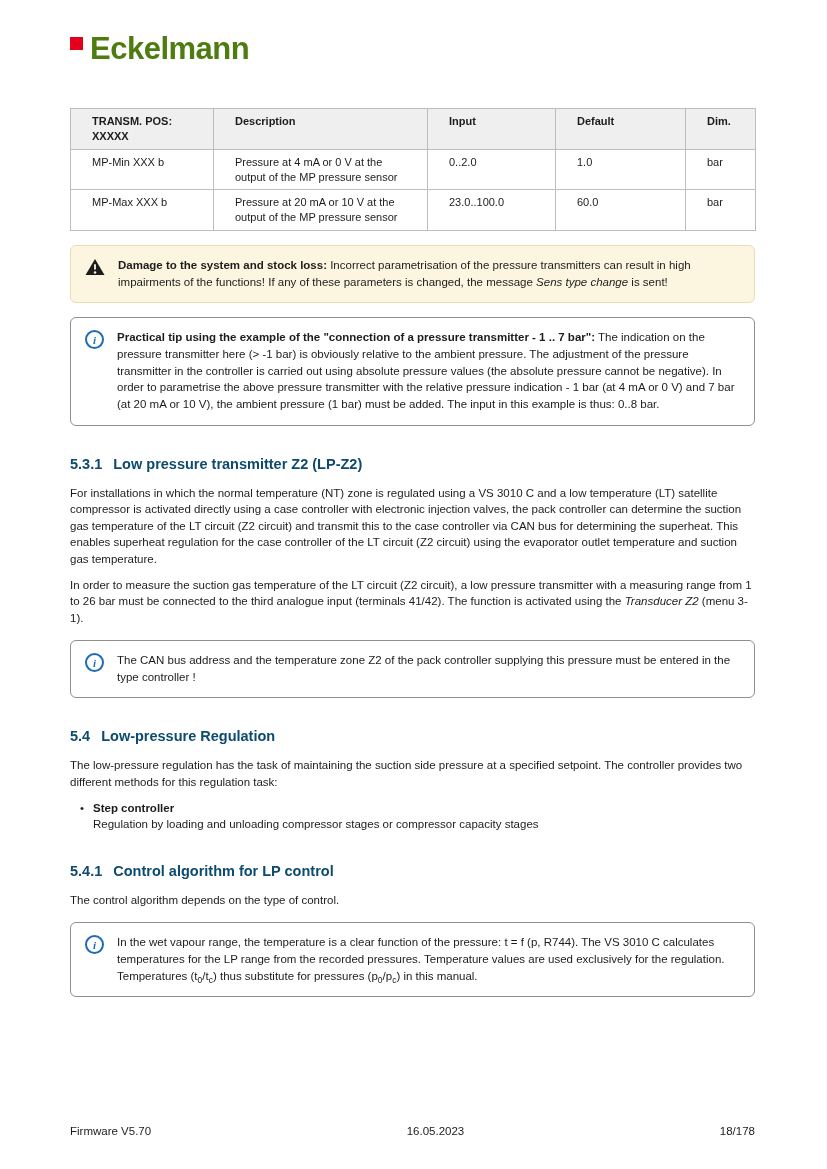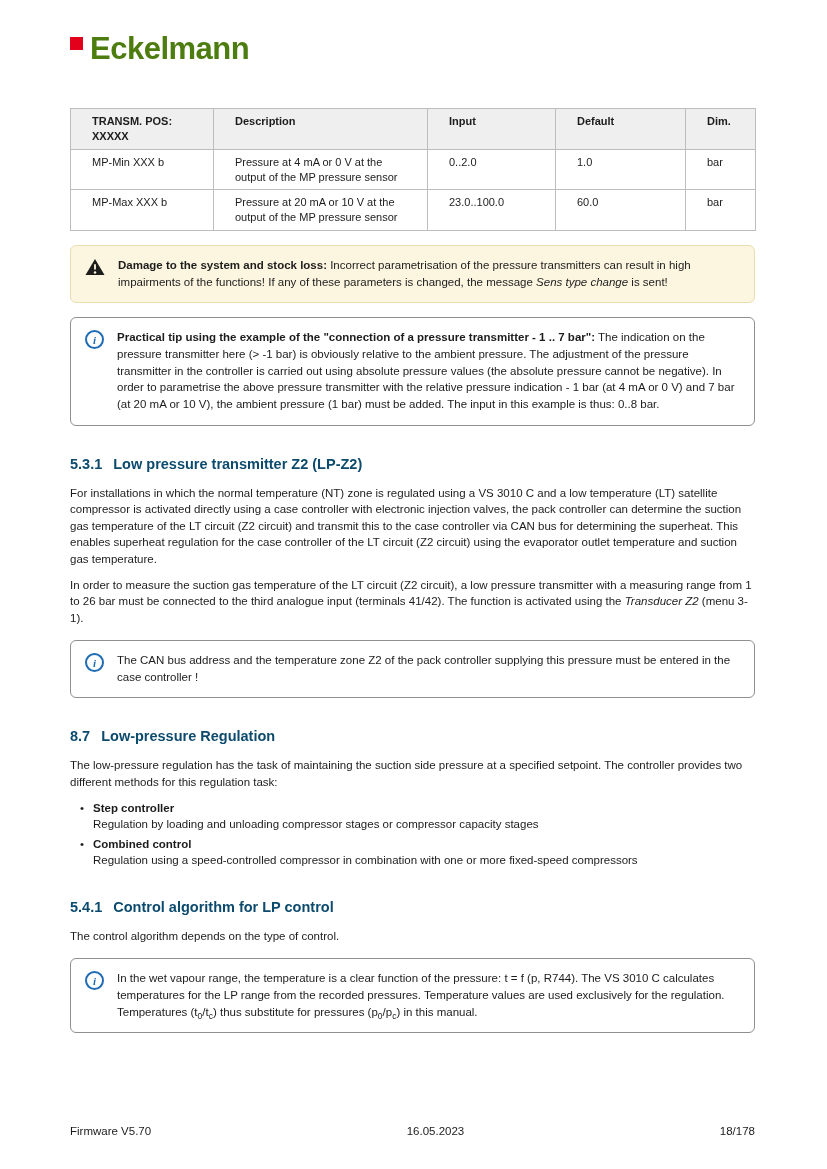--- a/index.html
+++ b/index.html
@@ -111,35 +111,31 @@
   </div>
 
   <h2><span class="h-num">5.3.1</span><span>Low pressure transmitter Z2 (LP-Z2)</span></h2>
 
   <p class="body">For installations in which the normal temperature (NT) zone is regulated using a VS 3010 C and a low temperature (LT) satellite compressor is activated directly using a case controller with electronic injection valves, the pack controller can determine the suction gas temperature of the LT circuit (Z2 circuit) and transmit this to the case controller via CAN bus for determining the superheat. This enables superheat regulation for the case controller of the LT circuit (Z2 circuit) using the evaporator outlet temperature and suction gas temperature.</p>
 
   <p class="body"><span>In order to measure the suction gas temperature of the LT circuit (Z2 circuit), a low pressure transmitter with a measuring range from 1 to 26 bar must be connected to the third analogue input (terminals 41/42). The function is activated using the </span><em>Transducer Z2</em><span> (menu 3-1).</span></p>
 
   <div class="box info-box">
     <span class="info-icon">i</span>
-    <p class="box-text">The CAN bus address and the temperature zone Z2 of the pack controller supplying this pressure must be entered in the case controller !</p>
+    <p class="box-text">The CAN bus address and the temperature zone Z2 of the pack controller supplying this pressure must be entered in the type controller !</p>
   </div>
 
-  <h2><span class="h-num">8.7</span><span>Low-pressure Regulation</span></h2>
+  <h2><span class="h-num">5.4</span><span>Low-pressure Regulation</span></h2>
 
   <p class="body">The low-pressure regulation has the task of maintaining the suction side pressure at a specified setpoint. The controller provides two different methods for this regulation task:</p>
 
   <ul class="bullets">
     <li>
       <div class="bullet-term">Step controller</div>
       <div class="bullet-desc">Regulation by loading and unloading compressor stages or compressor capacity stages</div>
-    </li>
-    <li>
-      <div class="bullet-term">Combined control</div>
-      <div class="bullet-desc">Regulation using a speed-controlled compressor in combination with one or more fixed-speed compressors</div>
     </li>
   </ul>
 
 
   <h2><span class="h-num">5.4.1</span><span>Control algorithm for LP control</span></h2>
 
   <p class="body">The control algorithm depends on the type of control.</p>
 
   <div class="box info-box">
     <span class="info-icon">i</span>

